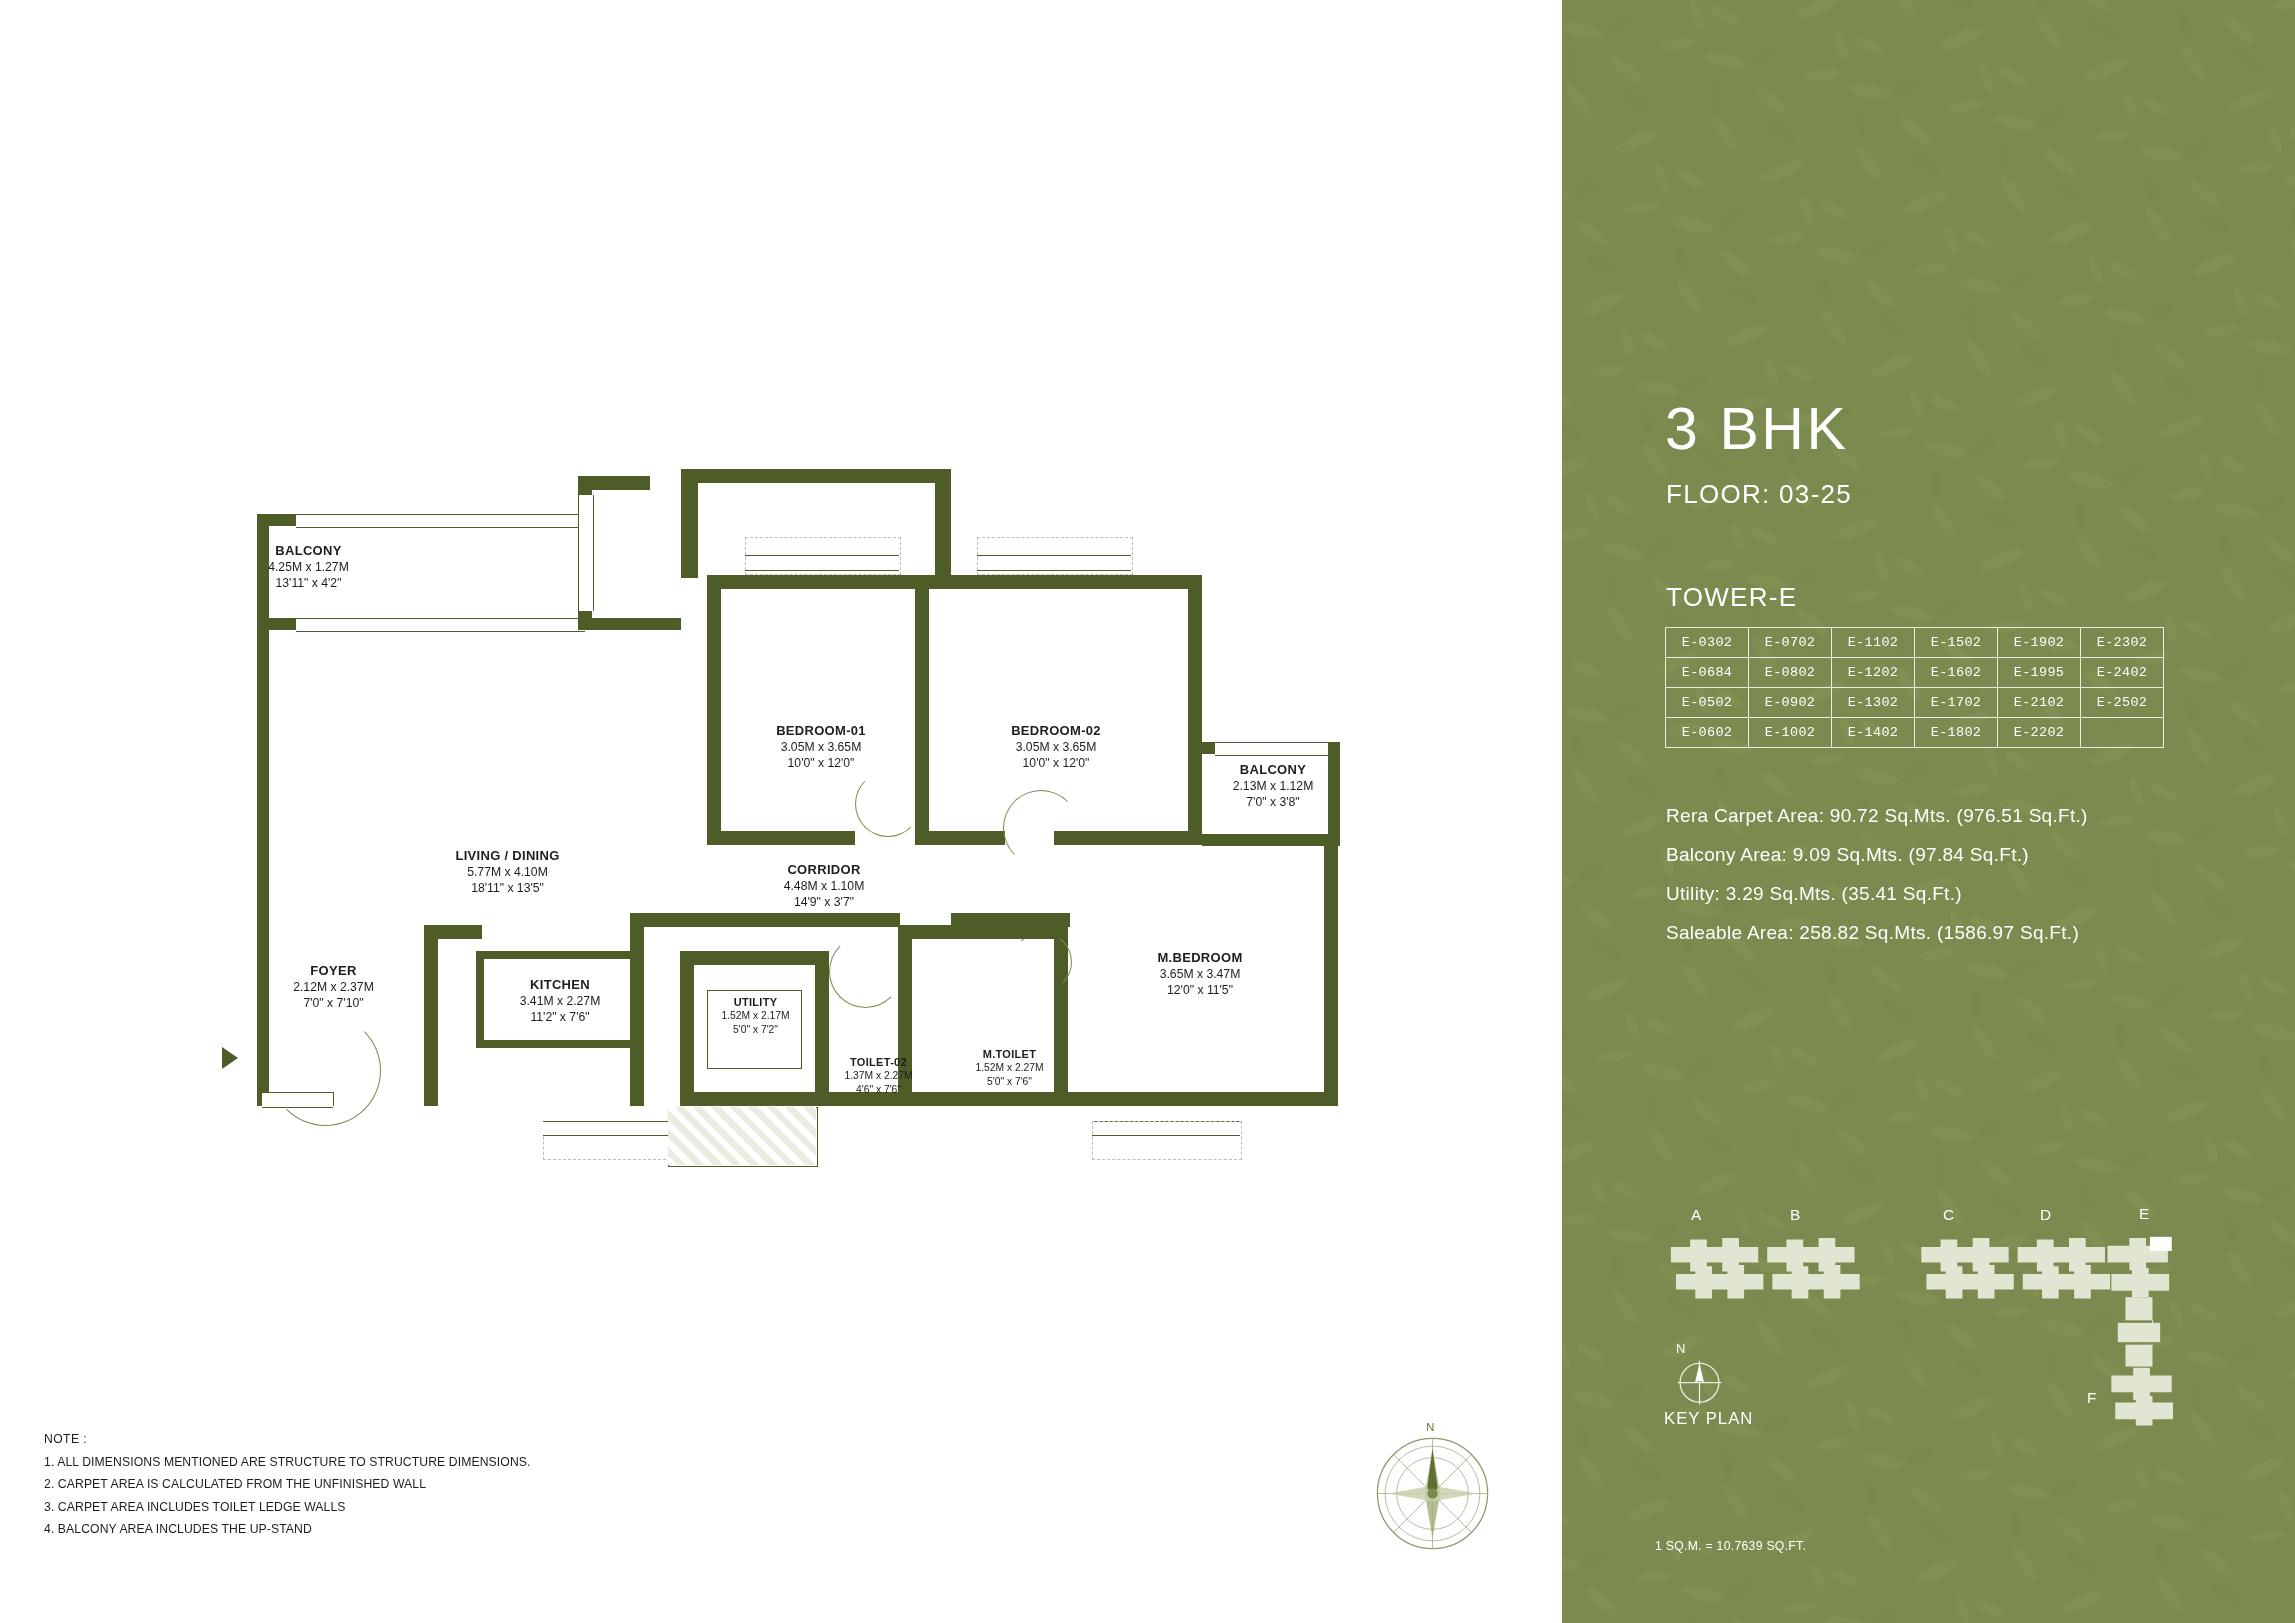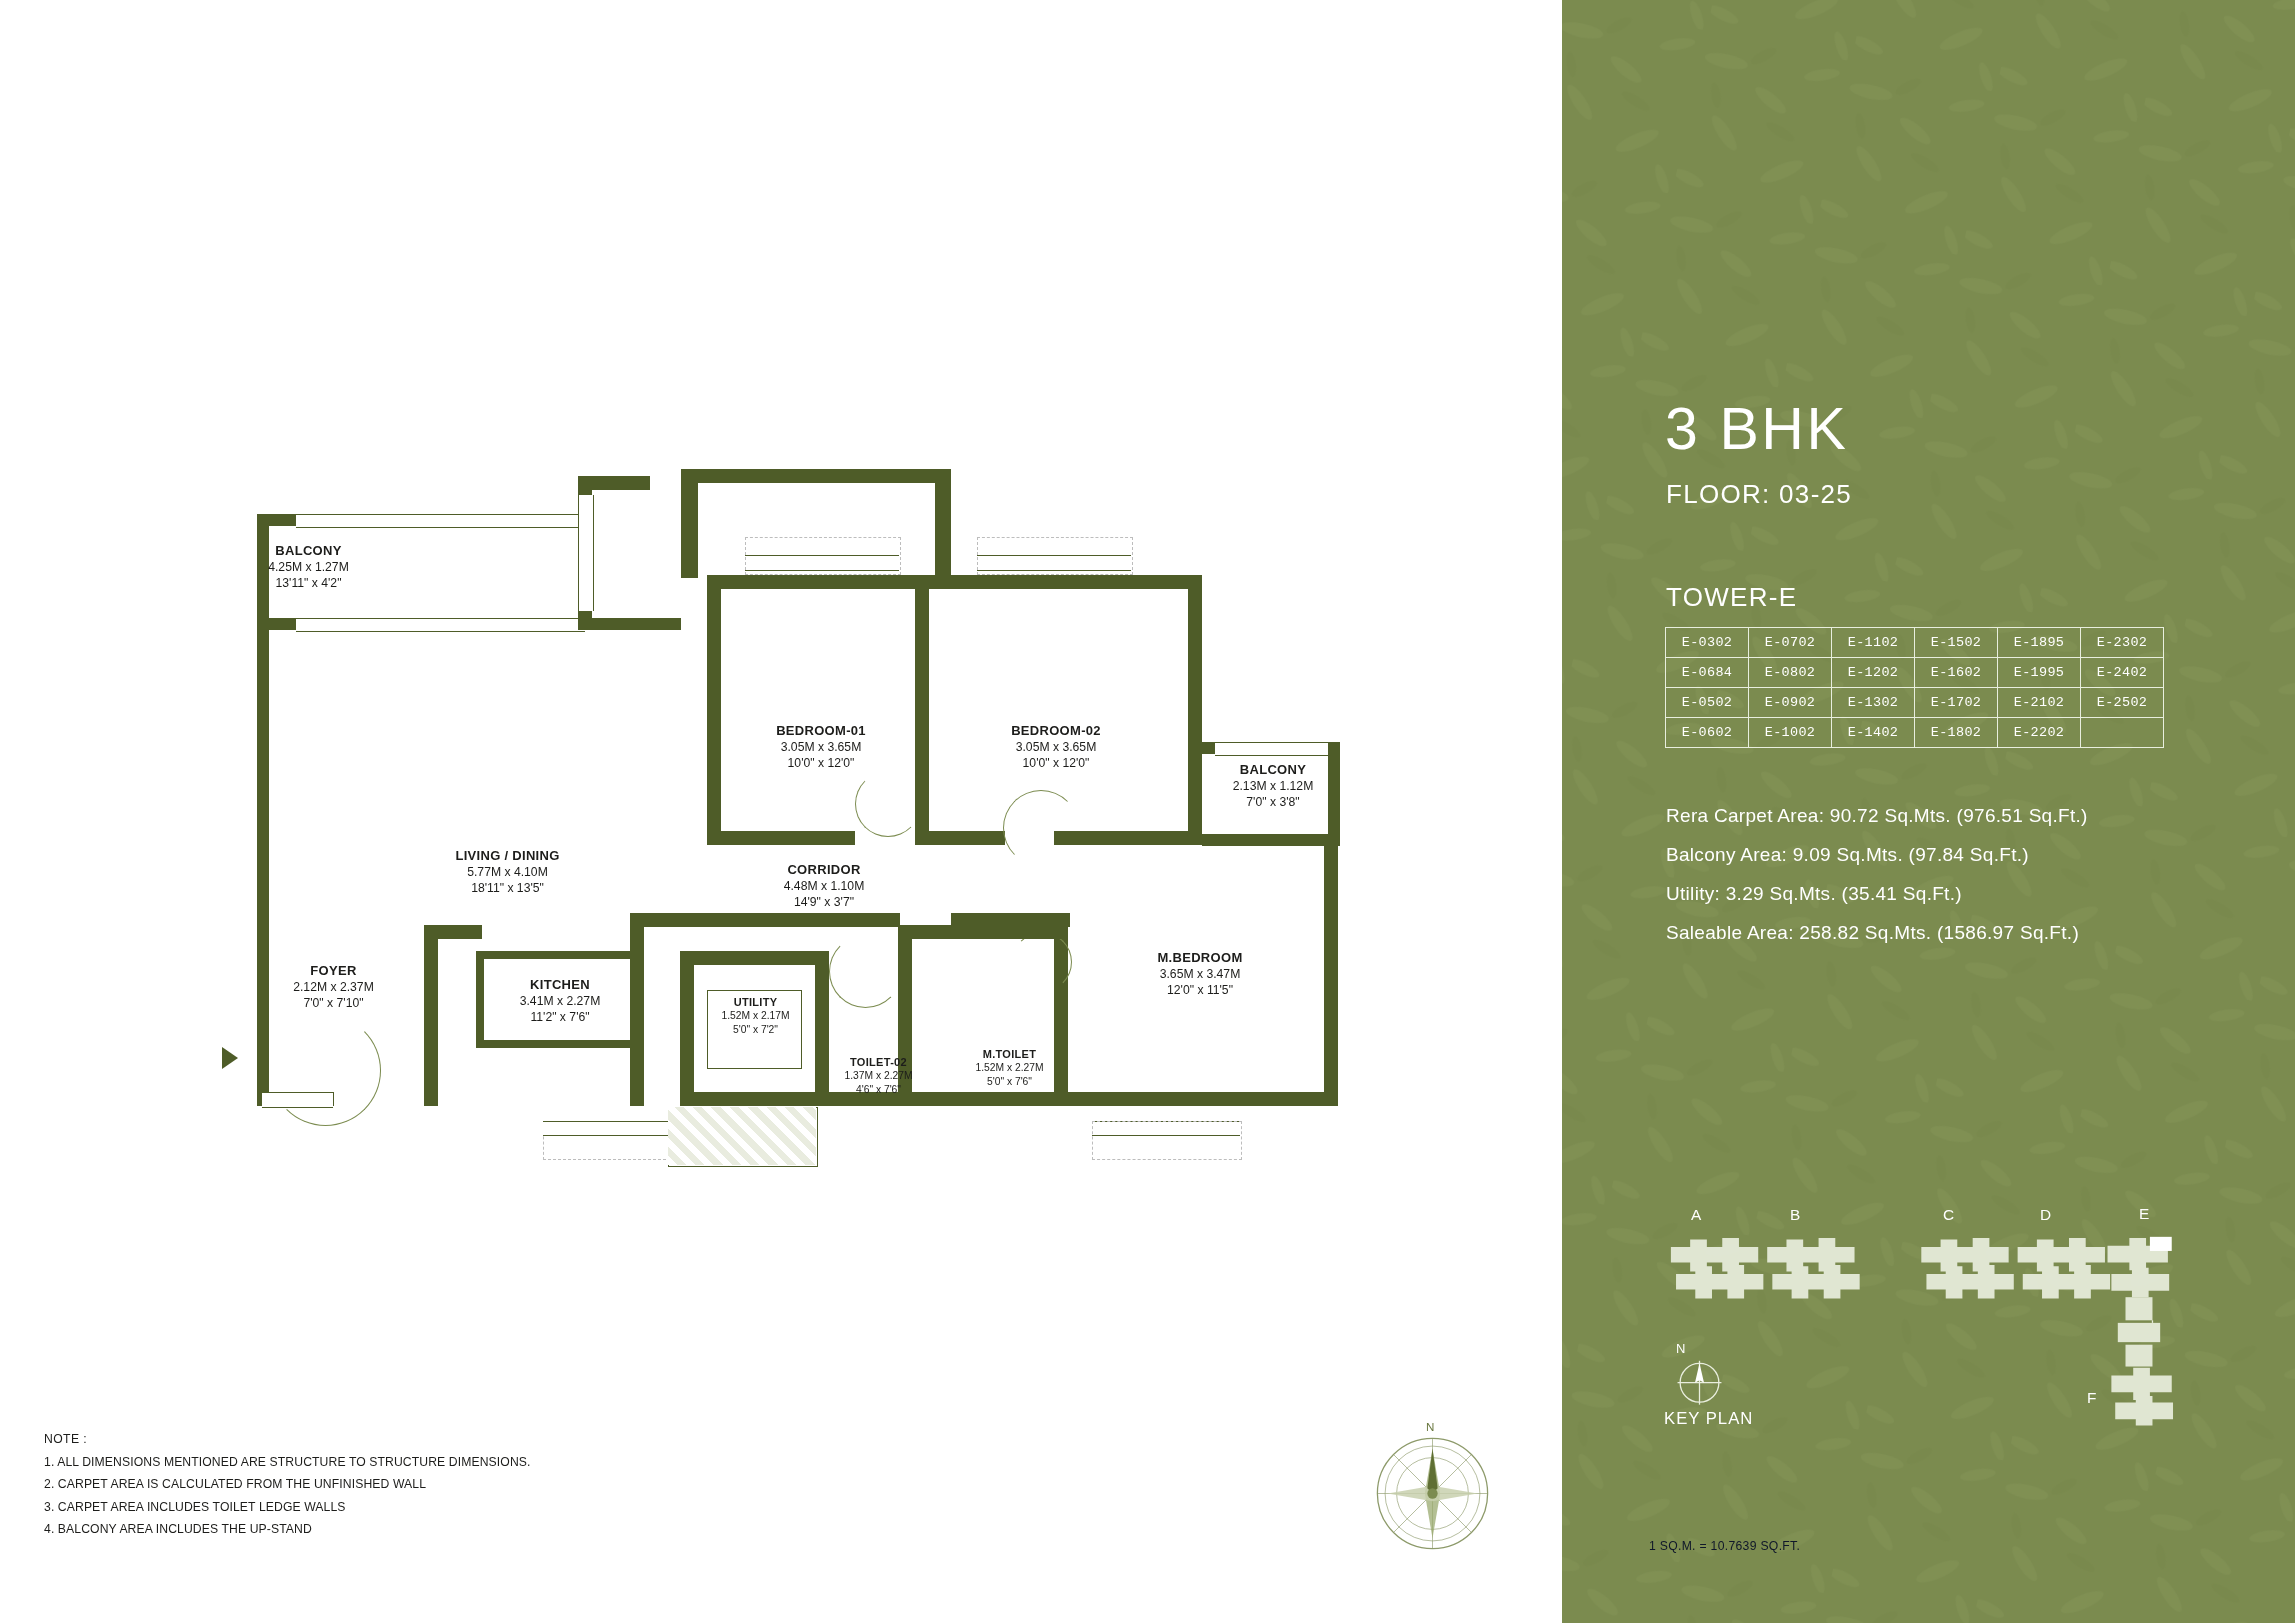--- a/index.html
+++ b/index.html
@@ -34,21 +34,21 @@
   #title{position:absolute;left:103px;top:395px;color:#ffffff;font-size:59px;letter-spacing:2.6px;font-weight:400;}
   #floor{position:absolute;left:104px;top:479px;color:#ffffff;font-size:26px;letter-spacing:1.3px;}
   #tower{position:absolute;left:104px;top:582px;color:#ffffff;font-size:26px;letter-spacing:1.3px;}
   #unit-table{position:absolute;left:103px;top:627px;border-collapse:collapse;font-family:Liberation Mono, monospace;}
   #unit-table td{border:0.6px solid #e8eede;color:#ffffff;font-size:13.5px;width:80px;height:27px;text-align:center;letter-spacing:0.3px;}
   #unit-table td.empty{border-color:#e8eede;}
   #areas{position:absolute;left:104px;top:797px;color:#ffffff;font-size:19px;line-height:2.05;letter-spacing:0.3px;}
   #keyplan{position:absolute;left:96px;top:1215px;width:578px;height:244px;}
   #keyplan .kplabel{position:absolute;color:#ffffff;font-size:15.4px;}
   #kp-title{position:absolute;left:102px;top:1409px;color:#ffffff;font-size:16.7px;letter-spacing:1px;}
-  #conv{position:absolute;left:87px;top:1539px;color:#0f172a;font-size:12.2px;letter-spacing:0.3px;}
+  #conv{position:absolute;left:93px;top:1539px;color:#ffffff;font-size:12.2px;letter-spacing:0.3px;}
   .north-n{position:absolute;color:#ffffff;font-size:13px;}
 </style>
 </head>
 <body>
 
 <div id="plan-area">
 
   <div class="wall" style="left:257px;top:514px;width:334px;height:11.6px;"></div>
   <div class="win" style="left:296px;top:514px;width:289px;height:11.6px;"></div>
   <div class="wall" style="left:257px;top:514px;width:11.6px;height:116px;"></div>
@@ -254,21 +254,21 @@
     <div id="floor">FLOOR: 03-25</div>
     <div id="tower">TOWER-E</div>
 
     <table id="unit-table">
       <tbody>
           <tr>
         <td>E-0302</td>
         <td>E-0702</td>
         <td>E-1102</td>
         <td>E-1502</td>
-        <td>E-1895</td>
+        <td>E-1902</td>
         <td>E-2302</td>
       </tr>
       <tr>
         <td>E-0684</td>
         <td>E-0802</td>
         <td>E-1202</td>
         <td>E-1602</td>
         <td>E-1995</td>
         <td>E-2402</td>
       </tr>

